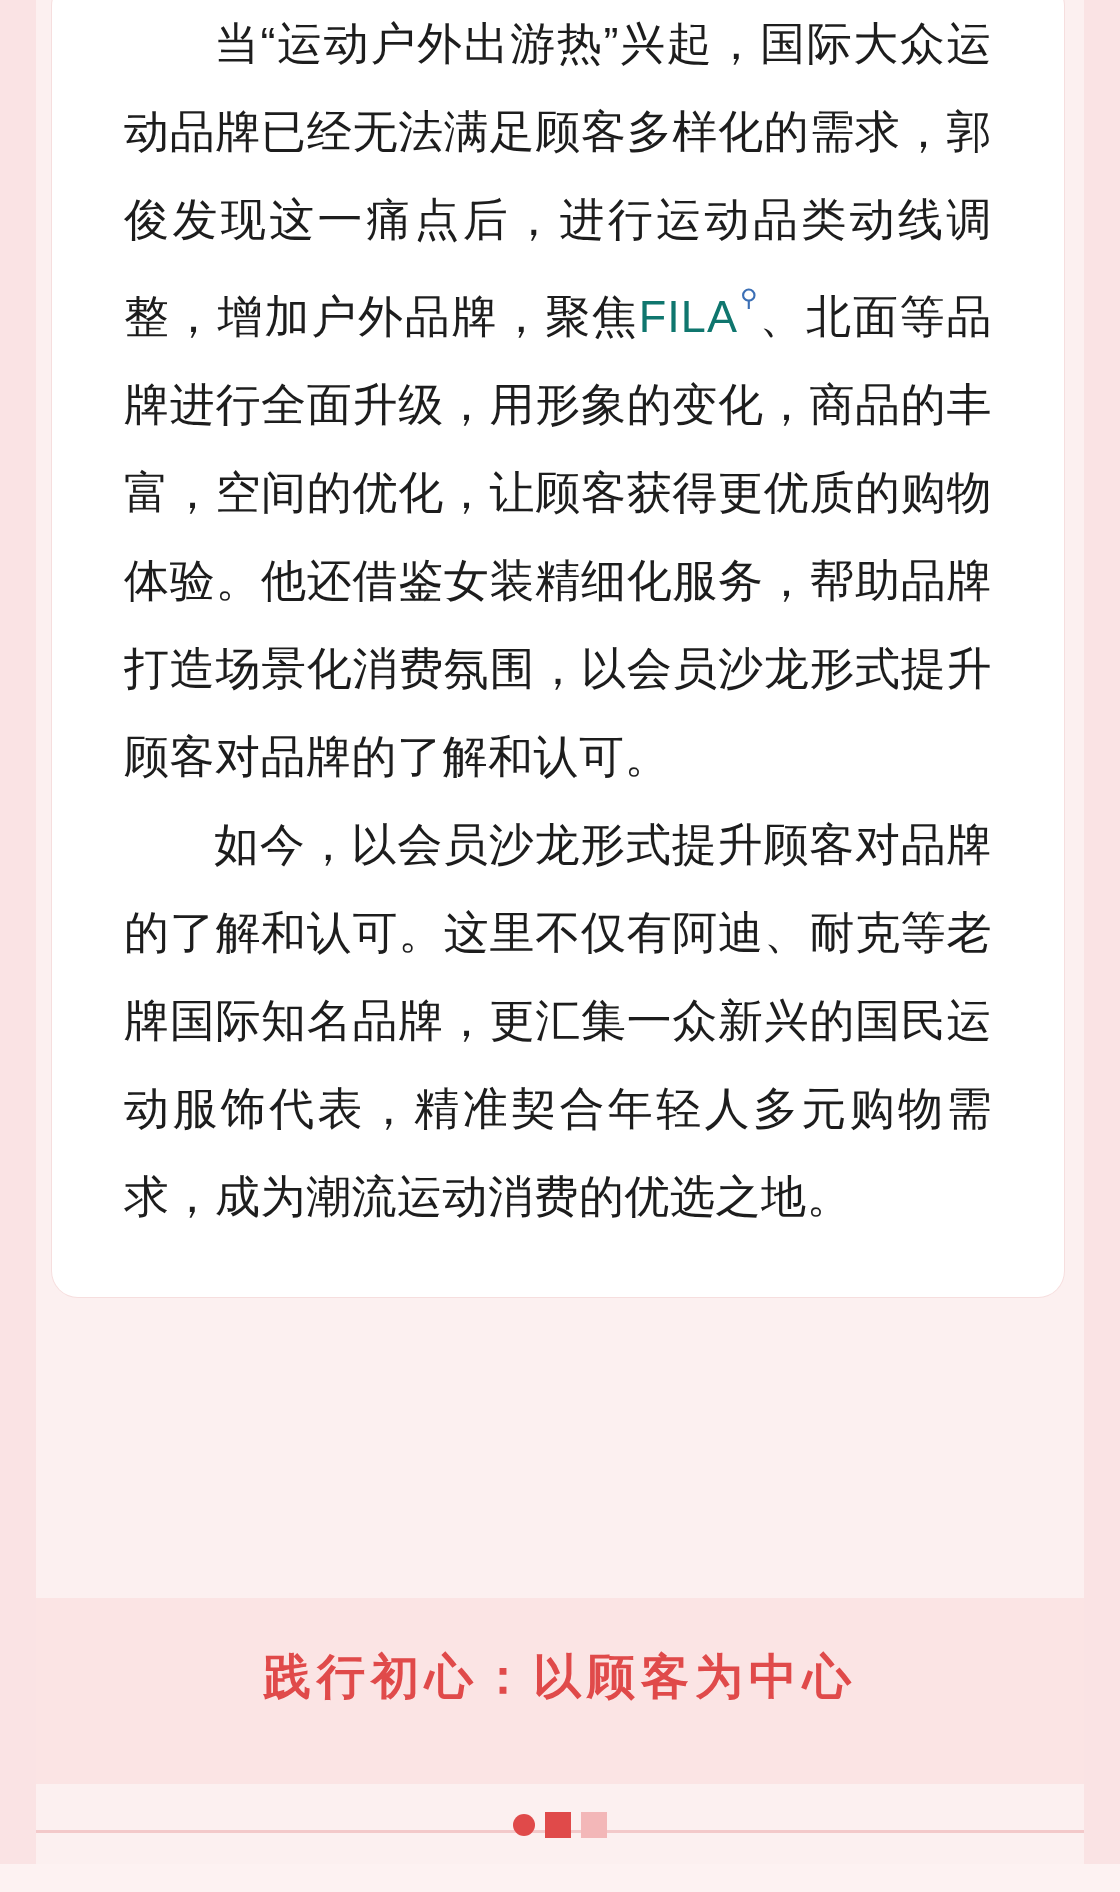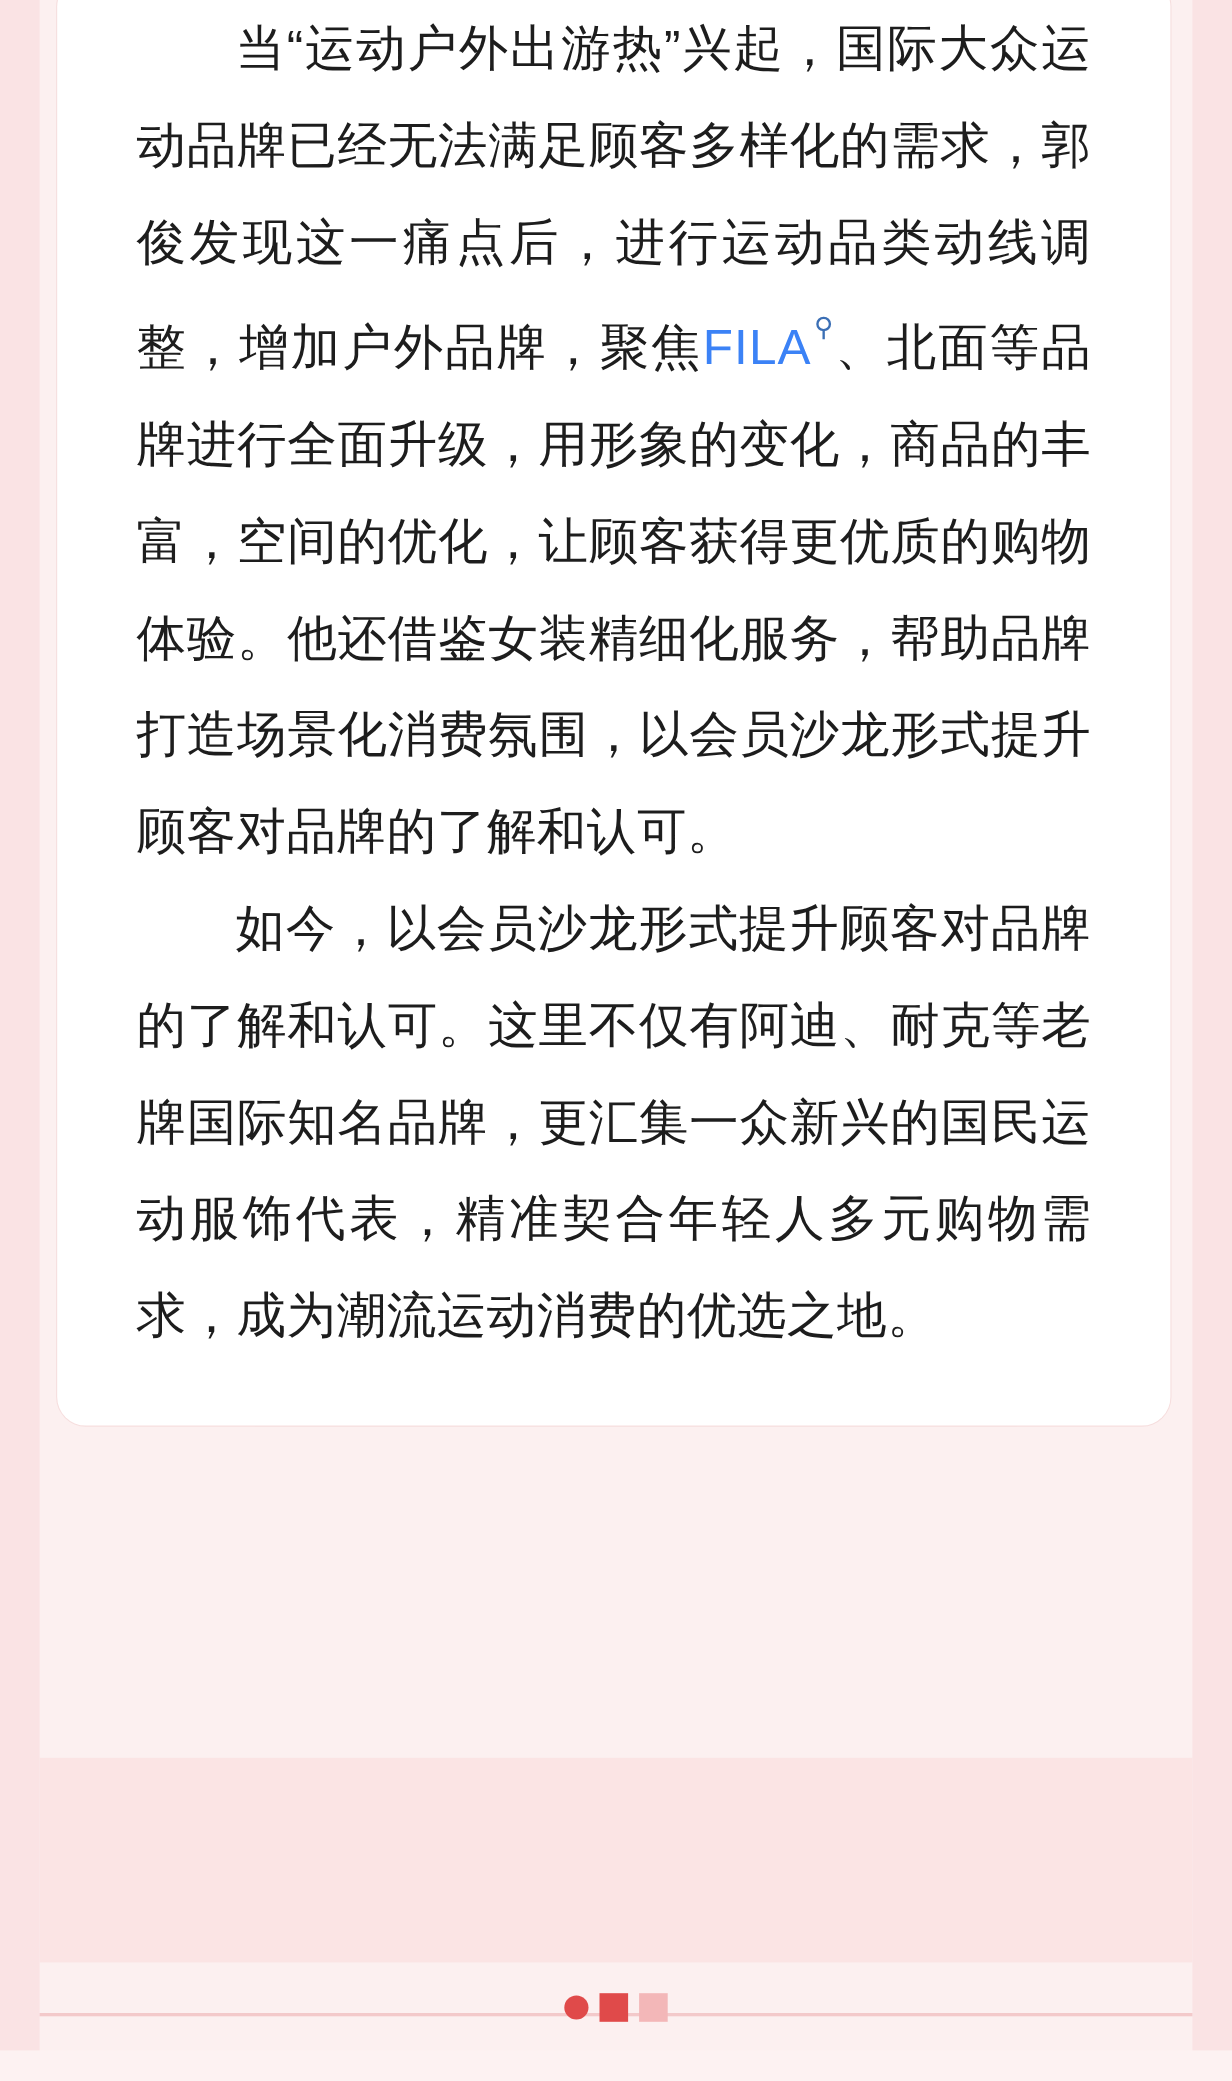--- a/index.html
+++ b/index.html
@@ -68,21 +68,21 @@
     text-align: justify;
     text-justify: inter-ideograph;
     letter-spacing: 0.5px;
     text-indent: 90px;
   }
   p.body-text + p.body-text {
     margin-top: 0px;
   }
 
   .fila {
-    color: #3b82f6;
+    color: #0f766e;
     font-family: "Liberation Sans", sans-serif;
     letter-spacing: 1px;
   }
   .search-sup {
     color: #3b6fb5;
     font-size: 24px;
     vertical-align: super;
     position: relative;
     top: -10px;
     margin-left: 2px;
@@ -165,20 +165,21 @@
     <div class="card-inner">
 
       <p class="body-text"><span>当“运动户外出游热”兴起，国际大众运动品牌已经无法满足顾客多样化的需求，郭俊发现这一痛点后，进行运动品类动线调整，增加户外品牌，聚焦</span><span class="fila">FILA</span><span class="search-sup">⚲</span><span>、北面等品牌进行全面升级，用形象的变化，商品的丰富，空间的优化，让顾客获得更优质的购物体验。他还借鉴女装精细化服务，帮助品牌打造场景化消费氛围，以会员沙龙形式提升顾客对品牌的了解和认可。</span></p>
 
       <p class="body-text">如今，以会员沙龙形式提升顾客对品牌的了解和认可。这里不仅有阿迪、耐克等老牌国际知名品牌，更汇集一众新兴的国民运动服饰代表，精准契合年轻人多元购物需求，成为潮流运动消费的优选之地。</p>
 
     </div>
   </div>
 
   <div class="section-band"></div>
+  <div class="section-title">践行初心：以顾客为中心</div>
 
   <div class="bottom-rule"></div>
   <div class="dots">
     <span class="dot-circle"></span>
     <span class="dot-square"></span>
     <span class="dot-square-light"></span>
   </div>
   <div class="bottom-strip"></div>
 </div>
 

